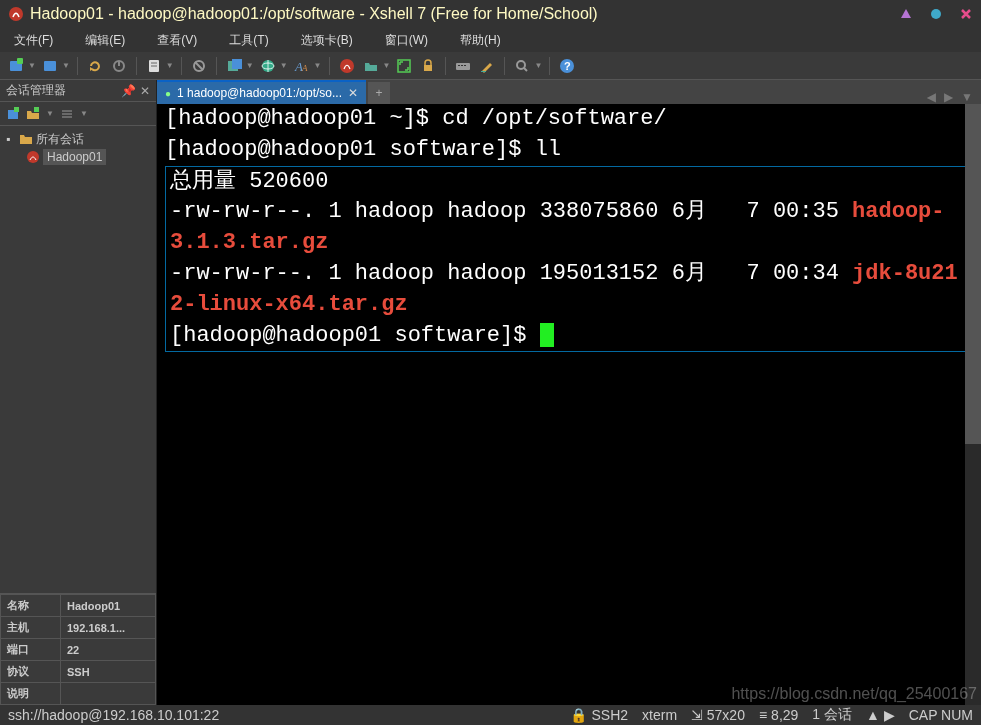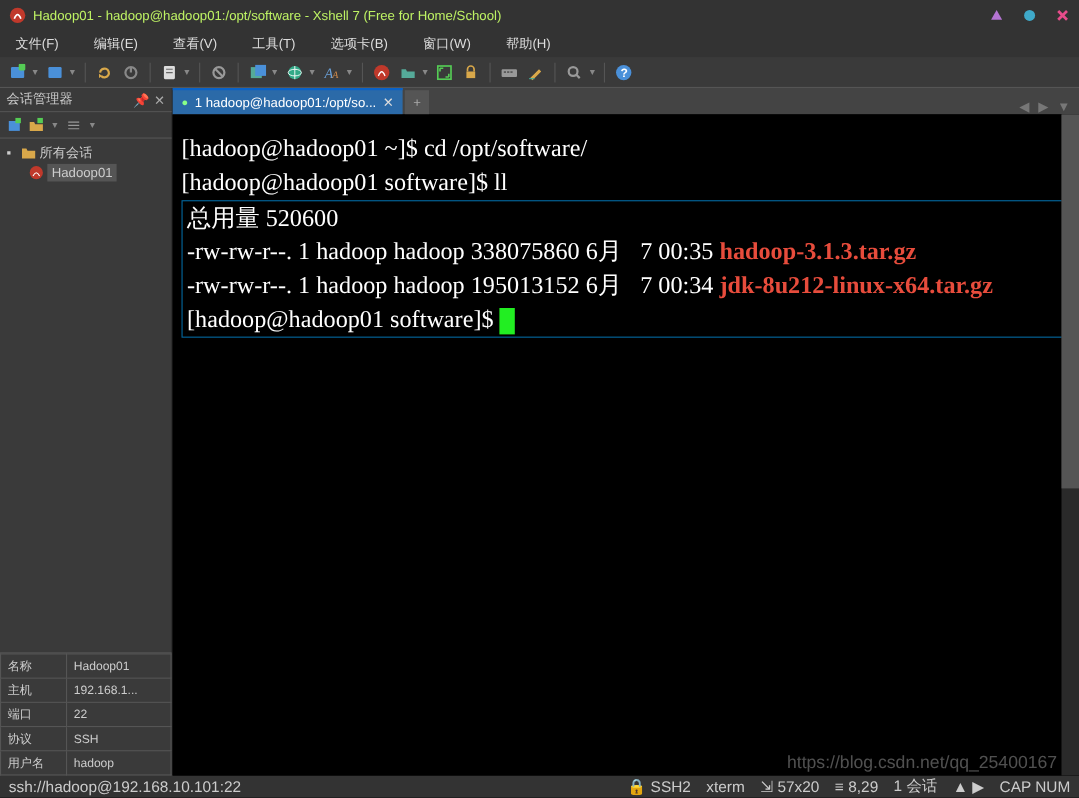--- a/index.html
+++ b/index.html
@@ -1,59 +1,59 @@
 <!DOCTYPE html>
 <html><head>
 <meta charset="utf-8">
 <style>
 * { box-sizing: border-box; margin: 0; padding: 0; }
 body { font-family: "Microsoft YaHei", Arial, sans-serif; font-size: 12px; background: #3a3a3a; color: #ccc; width: 981px; height: 725px; overflow: hidden; position: relative; }
 .title-bar { background: #333; height: 28px; display: flex; align-items: center; padding: 0 8px; }
 .title-bar .app-icon { width: 16px; height: 16px; margin-right: 6px; }
-.title-bar .title { flex: 1; color: #bef264; font-size: 12px; }
+.title-bar .title { flex: 1; color: #fef9c3; font-size: 16px; }
 .title-bar .win-controls { display: flex; gap: 16px; }
 .menu-bar { background: #333; height: 24px; display: flex; align-items: center; padding: 0 6px; gap: 16px; }
 .menu-bar .menu-item { padding: 3px 8px; color: #ddd; cursor: pointer; }
 .toolbar { background: #3a3a3a; height: 28px; display: flex; align-items: center; padding: 0 6px; gap: 4px; border-bottom: 1px solid #555; }
 .toolbar .tb-btn { width: 20px; height: 20px; display: inline-flex; align-items: center; justify-content: center; cursor: pointer; }
 .toolbar .sep { width: 1px; height: 18px; background: #555; margin: 0 3px; }
 .toolbar .dd { color: #888; font-size: 8px; margin-left:-2px; }
 .main-area { display: flex; height: calc(100% - 28px - 24px - 28px - 20px); }
 .sidebar { width: 157px; background: #3a3a3a; border-right: 1px solid #222; display: flex; flex-direction: column; }
 .sidebar-header { height: 22px; background: #3a3a3a; display: flex; align-items: center; padding: 0 6px; color: #ccc; border-bottom: 1px solid #555; }
 .sidebar-header .title { flex: 1; }
 .sidebar-header .ico { cursor: pointer; margin-left: 4px; color:#aaa; }
 .sidebar-toolbar { height: 24px; display: flex; align-items: center; padding: 0 6px; gap: 6px; border-bottom: 1px solid #555; }
 .tree { flex: 1; padding: 4px 0 0 4px; color: #ccc; }
 .tree-row { display: flex; align-items: center; height: 18px; gap: 3px; padding-left: 2px; }
 .tree-row.child { padding-left: 22px; }
 .tree-row .exp { width:10px; color:#ccc; }
 .tree-row .label { }
 .tree-row.sel .label { background:#555; padding:1px 4px; }
 .props { border-top: 1px solid #555; }
-.props table { width: 100%; border-collapse: collapse; font-size: 11px; }
+.props table { width: 100%; border-collapse: collapse; font-size: 11px; font-weight: bold; }
 .props td { border: 1px solid #555; padding: 3px 6px; color: #ccc; }
 .props td:first-child { width: 60px; }
 .content { flex: 1; display: flex; flex-direction: column; background: #000; }
 .tab-bar { height: 24px; background: #444; display: flex; align-items: flex-end; }
 .tab { height: 24px; background: #2b6aa8; display: flex; align-items: center; padding: 0 8px; color: #fff; font-size: 12px; gap: 6px; border-top:2px solid #0a62c6;}
 .tab .fav { color: #8f8; font-size:10px;}
 .tab .close { cursor: pointer; color:#ddd; }
 .tab-add { width: 22px; height: 22px; background: #555; margin-left:2px; display:flex; align-items:center; justify-content:center; color:#aaa; cursor:pointer; }
 .tab-nav { margin-left:auto; display:flex; align-items:center; gap:8px; padding-right:8px; color:#777; }
-.terminal { flex: 1; background: #000; padding: 16px 8px; font-family: Liberation Serif, serif; font-size: 22px; line-height: 1.4; color: #fff; position:relative; white-space: pre-wrap; word-break: break-all; }
+.terminal { flex: 1; background: #000; padding: 0 8px; font-family: Liberation Mono, monospace; font-size: 22px; line-height: 1.4; color: #fff; position:relative; white-space: pre-wrap; word-break: break-all; }
 .terminal .highlight-box { border: 1px solid #0369a1; padding: 0px 4px; }
 .terminal .red { color: #e74c3c; font-weight: bold; }
 .terminal .cursor { background: #2e2; display:inline-block; width:14px; height:24px; vertical-align:middle; }
 .scrollbar { position:absolute; right:0; top:0; width:16px; height:100%; background:#2a2a2a; }
 .scrollbar .thumb { position:absolute; top:0; width:100%; height:340px; background:#555; }
 .status-bar { height: 20px; background: #333; display: flex; align-items: center; padding: 0 8px; font-size: 14px; color: #ccc; gap:14px; }
 .status-bar .left { flex:1; }
 .status-bar .item { display:flex; align-items:center; gap:4px; }
-.watermark { position:absolute; right:20px; bottom:22px; color:rgba(200,200,200,0.4); font-size:16px; font-family:Arial;margin-left:25px; }
+.watermark { position:absolute; right:4px; bottom:22px; color:rgba(200,200,200,0.4); font-size:16px; font-family:Arial;margin-left:25px; }
 svg { display:block; }
 </style>
 </head>
 <body>
 
 <div class="title-bar">
   <span class="app-icon">
     <svg width="16" height="16">
         <circle cx="8" cy="8" r="7" fill="#c0392b"></circle>
         <path d="M5 11c2-5 4-5 6 0" stroke="#fff" fill="none" stroke-width="1.5"></path>
@@ -276,22 +276,22 @@
             </tr>
         <tr>
               <td>端口</td>
               <td>22</td>
             </tr>
         <tr>
               <td>协议</td>
               <td>SSH</td>
             </tr>
         <tr>
-              <td>用户名</td>
-              <td>hadoop</td>
+              <td>说明</td>
+              <td></td>
             </tr>
       </tbody>
         </table>
     </div>
   </div>
 
   <div class="content">
     <div class="tab-bar">
       <div class="tab">
         <span class="fav">●</span>

